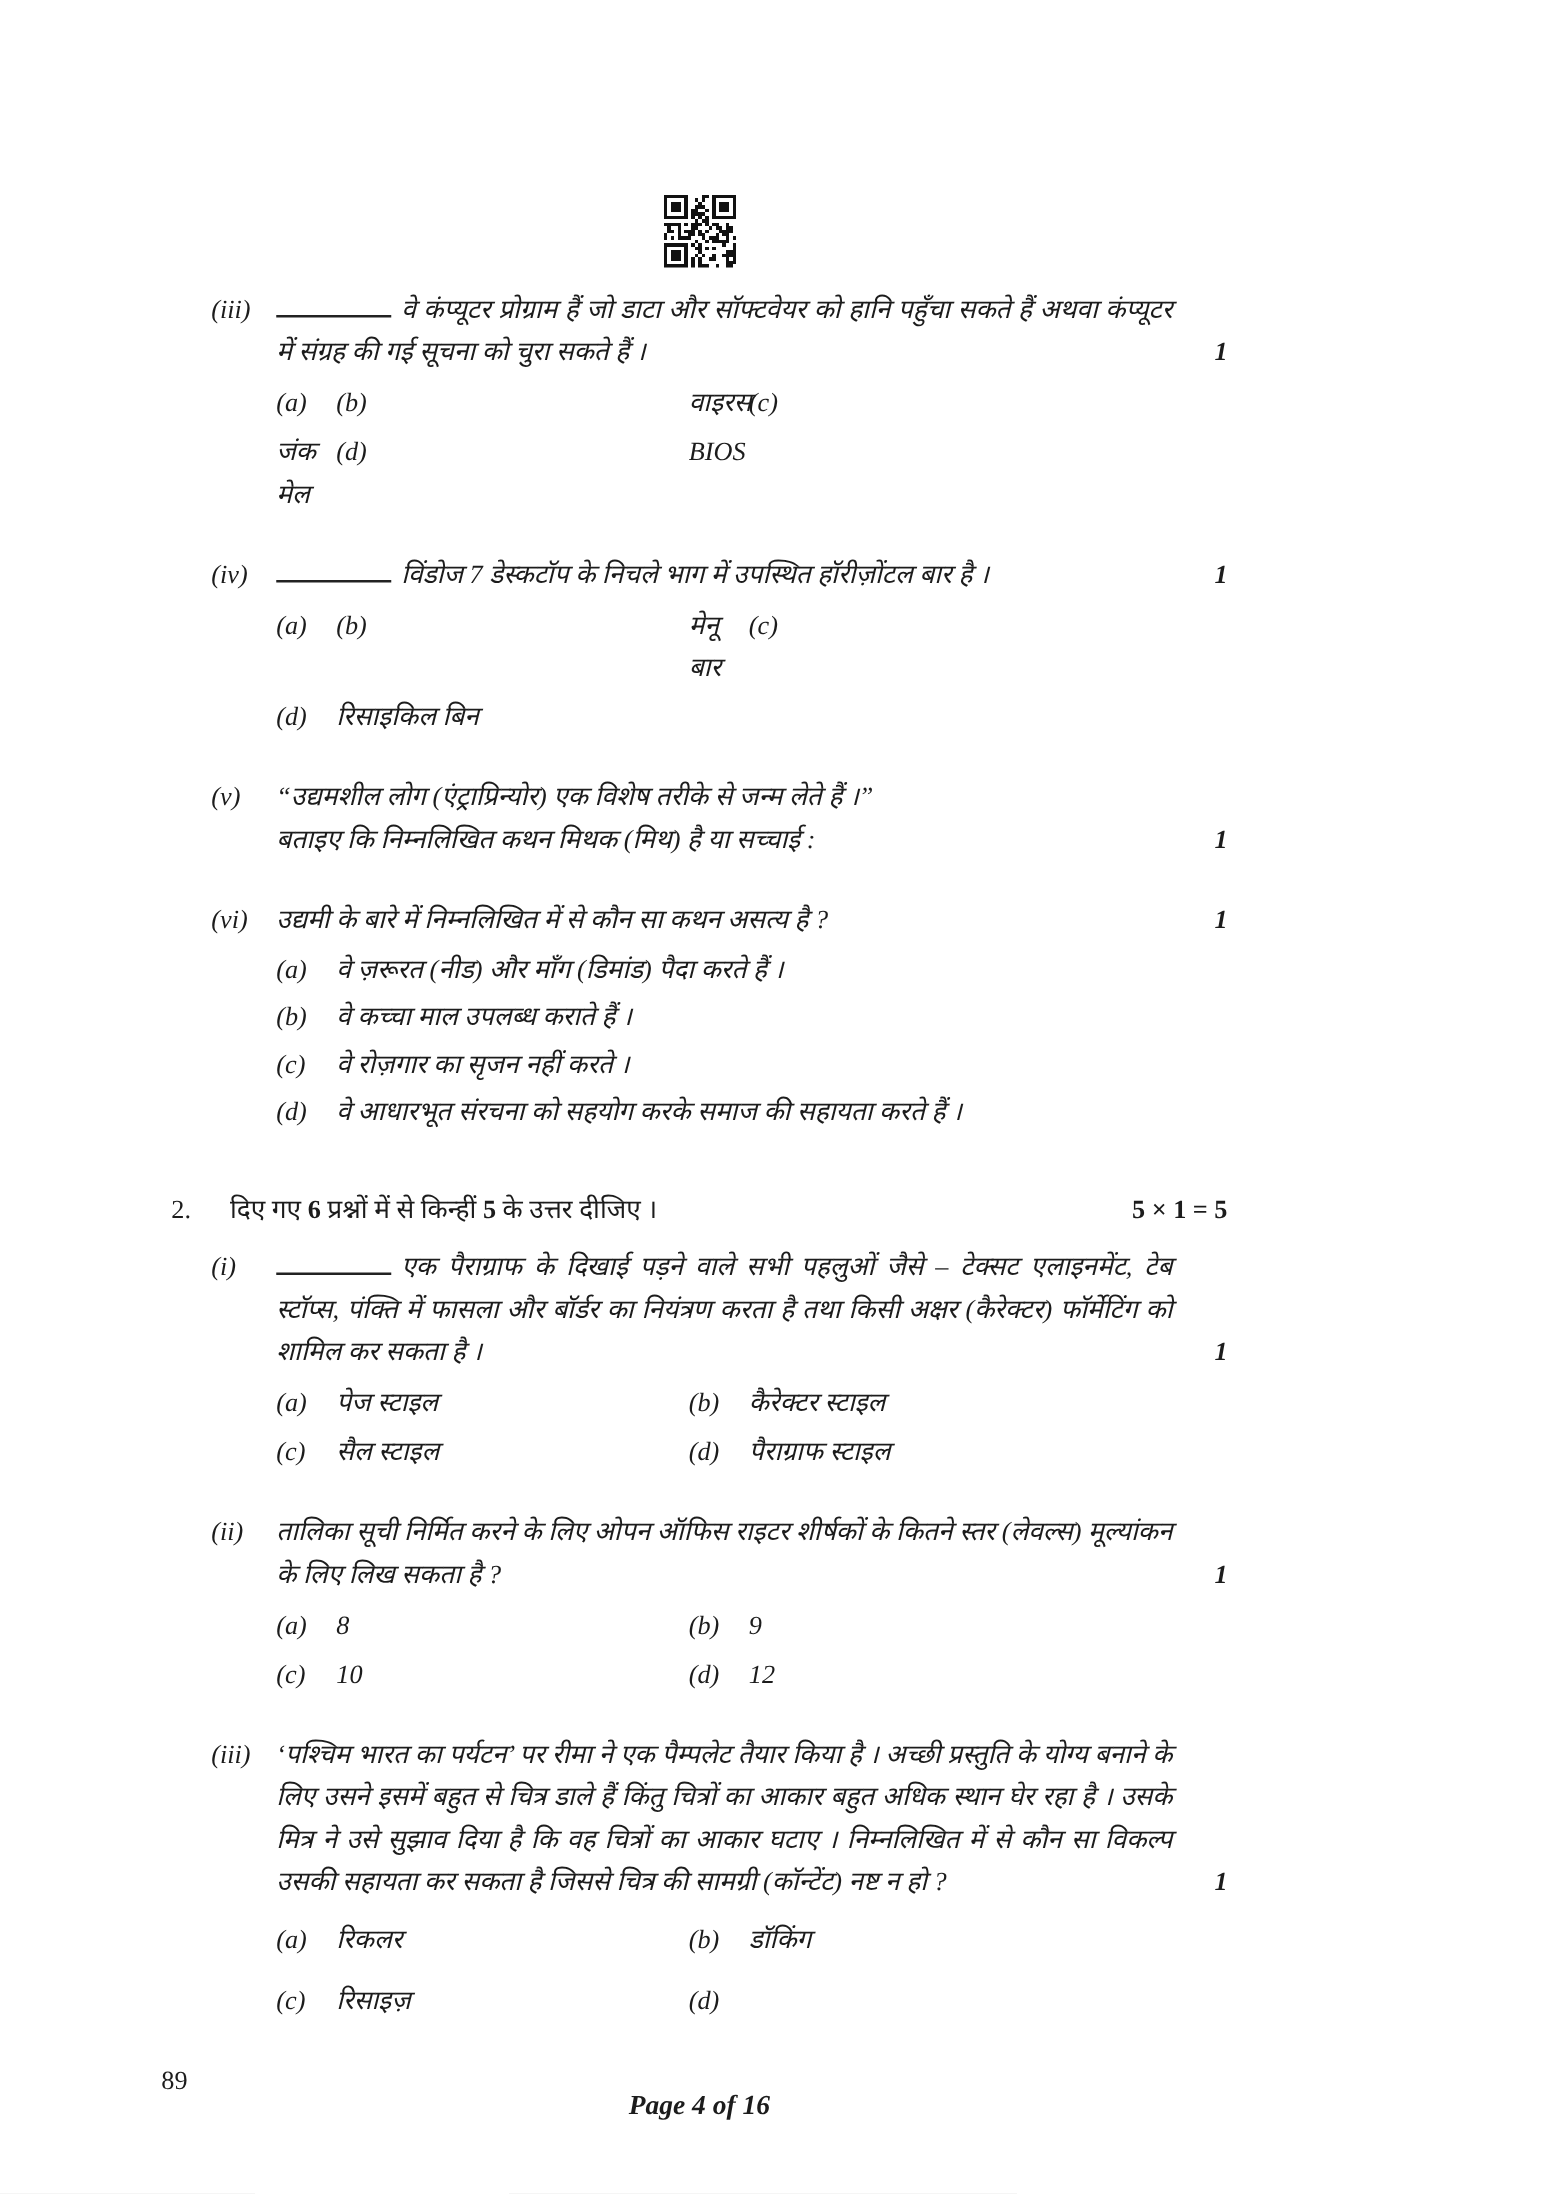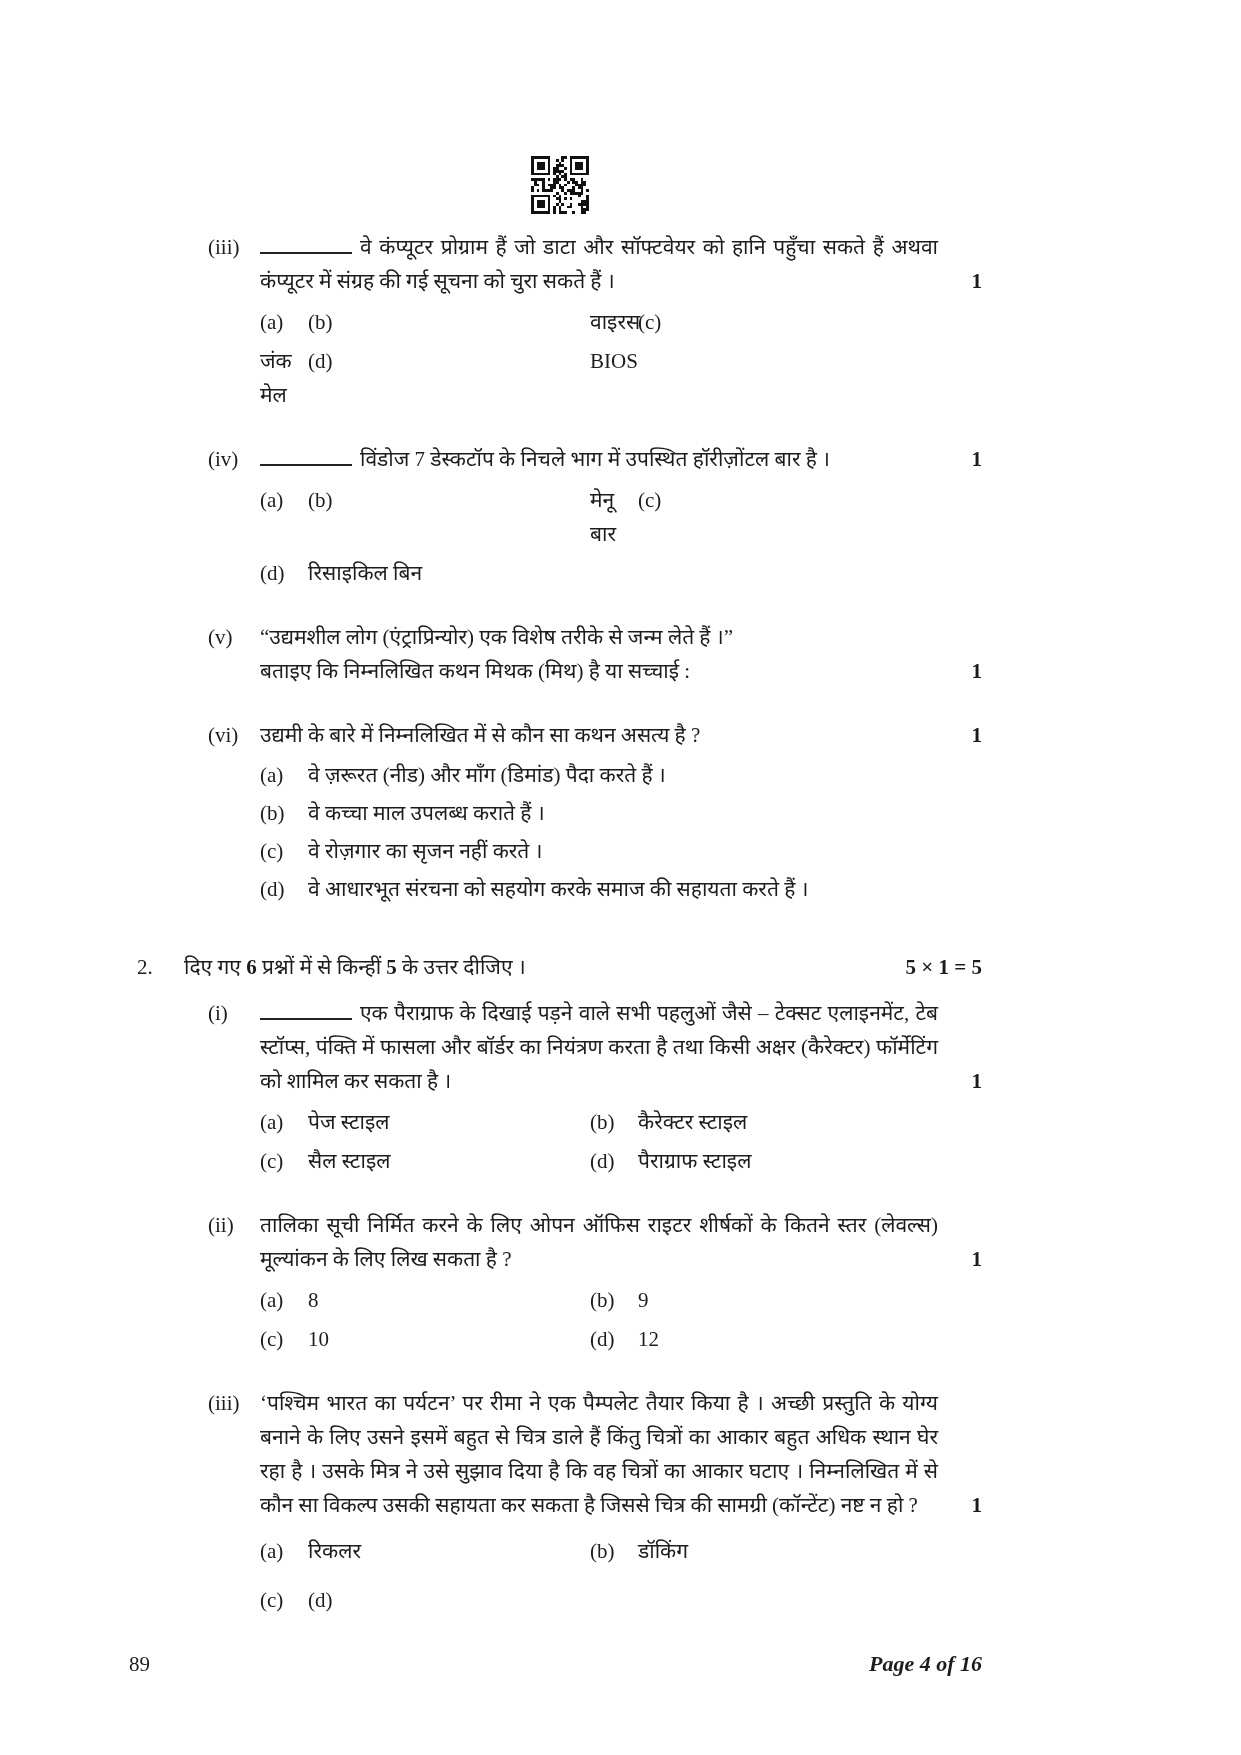--- a/index.html
+++ b/index.html
@@ -20,22 +20,23 @@
   .wrapper {
     padding: 156px 0 0 137px;
     width: 845px;
   }
   .qr-wrap {
     text-align: center;
     margin-bottom: 14px;
     height: 60px;
   }
   .block {
-    margin-left: 71px;
+    margin-left: 32px;
     margin-bottom: 30px;
+    font-style: italic;
   }
   .qrow {
     display: flex;
     align-items: stretch;
   }
   .qnum {
     flex: 0 0 52px;
     line-height: 34px;
   }
   .qnum-main {
@@ -98,25 +99,26 @@
   .footer-left {
     position: absolute;
     left: -8px;
     top: 0;
     line-height: 34px;
   }
   .footer-center {
     position: absolute;
     left: 0;
     right: 0;
-    text-align: right;
+    text-align: center;
     font-weight: bold;
     font-style: italic;
     font-size: 22px;
     line-height: 34px;
+    margin-top: 20px;
   }
   svg.qr { display: inline-block; }
 </style>
 </head>
 <body>
 
 <div class="page">
   <div class="wrapper">
 
     <div class="qr-wrap">
@@ -251,20 +253,21 @@
         <div class="qmarks">
             <span>1</span>
           </div>
       </div>
       <div class="opts opts-wide">
         <span>(a)</span>
           <span>रिकलर</span>
         <span>(b)</span>
           <span>डॉकिंग</span>
         <span>(c)</span>
+          <span>रिसाइज़</span>
         <span>(d)</span>
       </div>
     </div>
 
     <div class="footer">
       <span class="footer-left">89</span>
       <span class="footer-center">Page 4 of 16</span>
     </div>
 
   </div>

